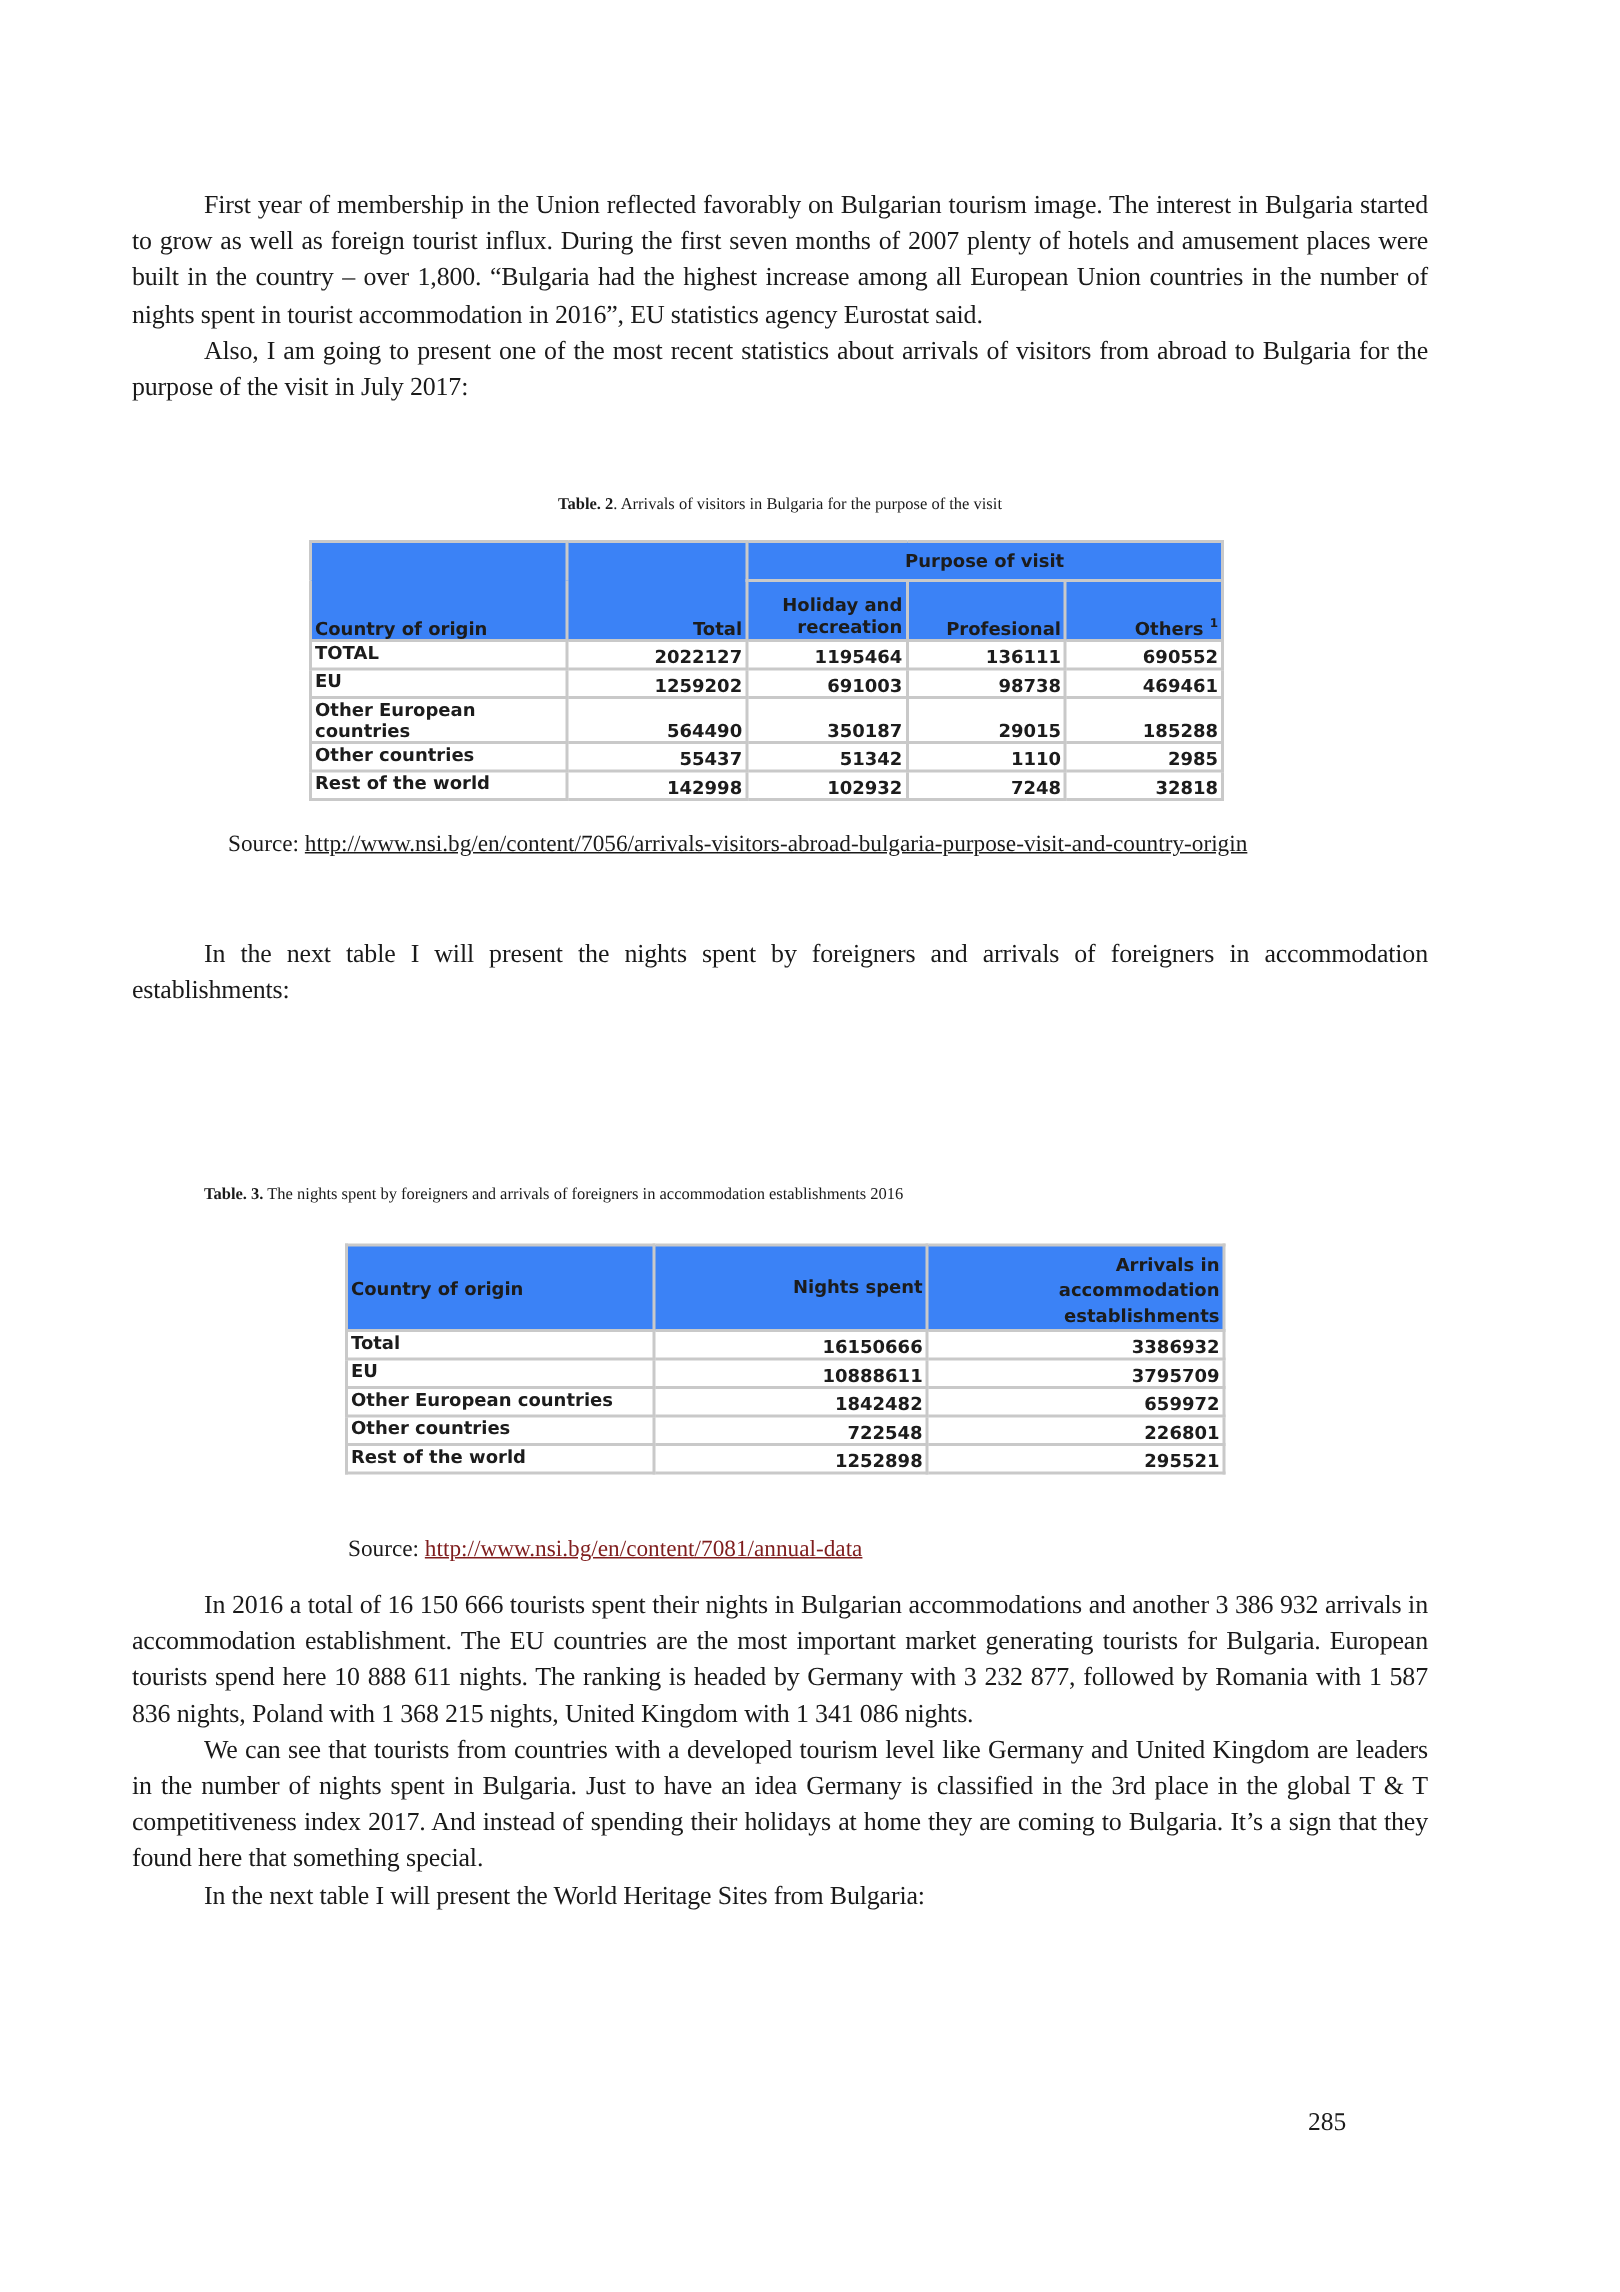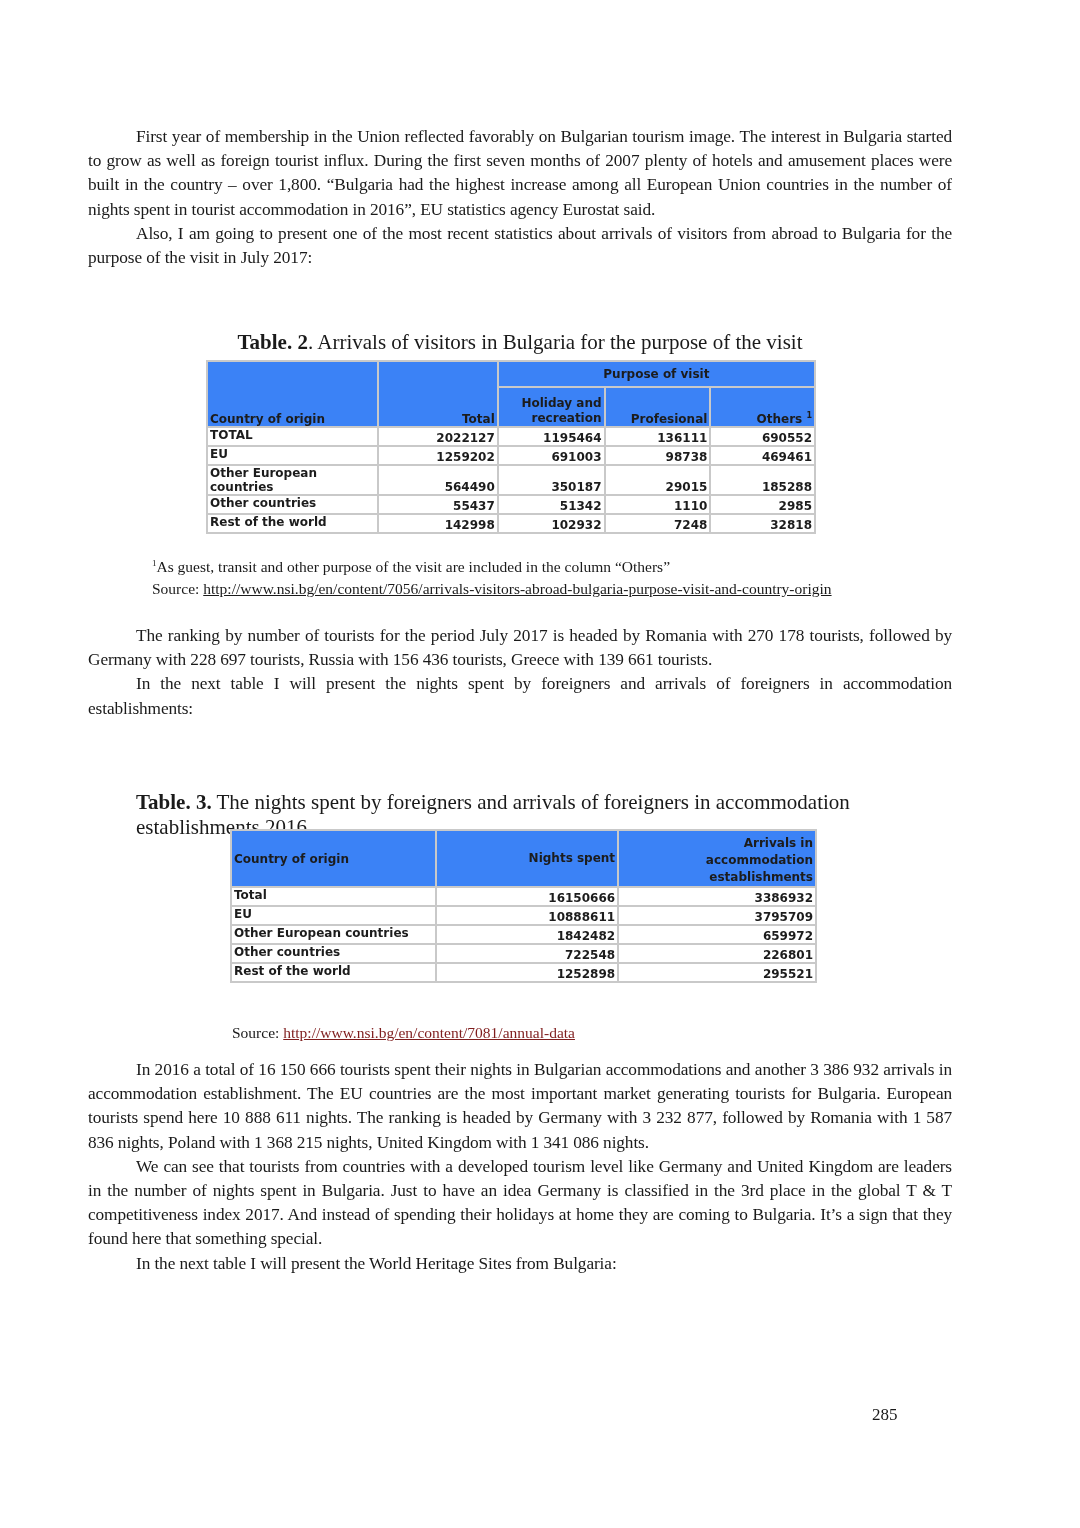--- a/index.html
+++ b/index.html
@@ -1,21 +1,21 @@
 <!DOCTYPE html>
 <html><head>
 <meta charset="utf-8">
 <style>
   html, body { margin: 0; padding: 0; background: #ffffff; }
   body { width: 1080px; height: 1528px; position: relative; overflow: hidden;
          font-family: "Liberation Serif", serif; color: #1a1a1a; }
   .page { position: absolute; left: 88px; top: 125px; width: 864px; }
   p.para { margin: 0; font-size: 17.3px; line-height: 24.2px; text-align: justify;
            text-indent: 48px; letter-spacing: -0.1px; }
-  .caption { text-align: center; font-size: 21px; margin: 0; }
+  .caption { text-align: center; font-size: 11px; margin: 0; }
   .caption b { font-weight: bold; }
   .note { font-size: 15.5px; margin: 0 0 0 64px; line-height: 22px; }
   .note sup { font-size: 9px; }
   .note a, .src a { color: #1a1a1a; text-decoration: underline; }
   .src { font-size: 15.5px; line-height: 22px; }
 
   table.stat { border-collapse: collapse; font-family: "DejaVu Sans", sans-serif;
                font-size: 12px; color: #1c1c1c; }
   table.stat td, table.stat th { border: 2px solid #c9c9c9; padding: 0 2px; }
   table.stat th { background: #3b82f6; font-weight: bold; vertical-align: bottom; }
@@ -105,26 +105,24 @@
           <td class="num">142998</td>
           <td class="num">102932</td>
           <td class="num">7248</td>
           <td class="num">32818</td>
         </tr>
       </tbody>
 </table>
 </div>
 
 <div class="abs" style="left:88px; top:552px; width:864px;">
-  <p class="note"><sup>1</sup><span>As guest, transit and other purpose of the visit are included in the column “Others”</span></p>
   <p class="note src"><span>Source: </span><a>http://www.nsi.bg/en/content/7056/arrivals-visitors-abroad-bulgaria-purpose-visit-and-country-origin</a></p>
 </div>
 
 <div class="abs" style="left:88px; top:624px; width:864px;">
-  <p class="para">The ranking by number of tourists for the period July 2017 is headed by Romania with 270 178 tourists, followed by Germany with 228 697 tourists, Russia with 156 436 tourists, Greece with 139 661 tourists.</p>
   <p class="para">In the next table I will present the nights spent by foreigners and arrivals of foreigners in accommodation establishments:</p>
 </div>
 
 <div class="abs" style="left:88px; top:790px; width:864px;">
   <p class="caption" style="text-align:left; padding-left:48px;">
     <b>Table. 3.</b><span> The nights spent by foreigners and arrivals of foreigners in accommodation establishments 2016</span>
   </p>
 </div>
 
 <div class="abs" style="left:230px; top:829px;">

